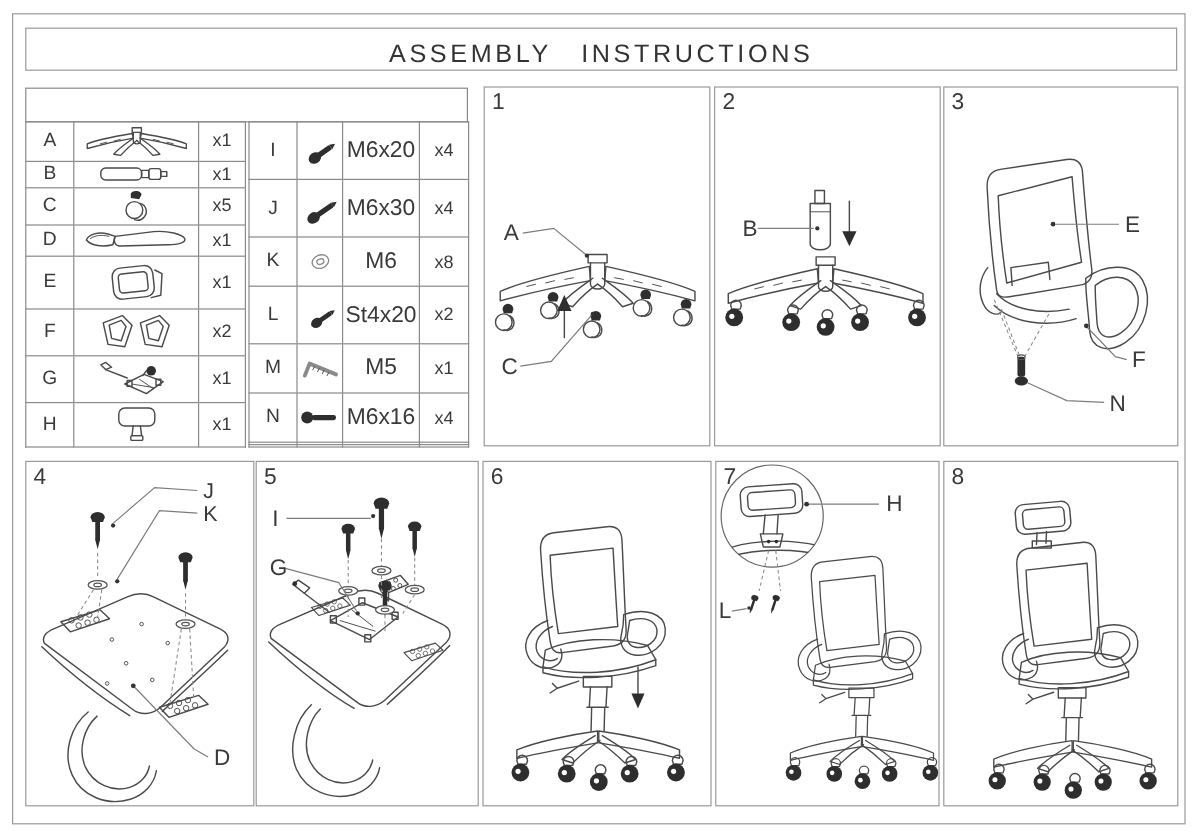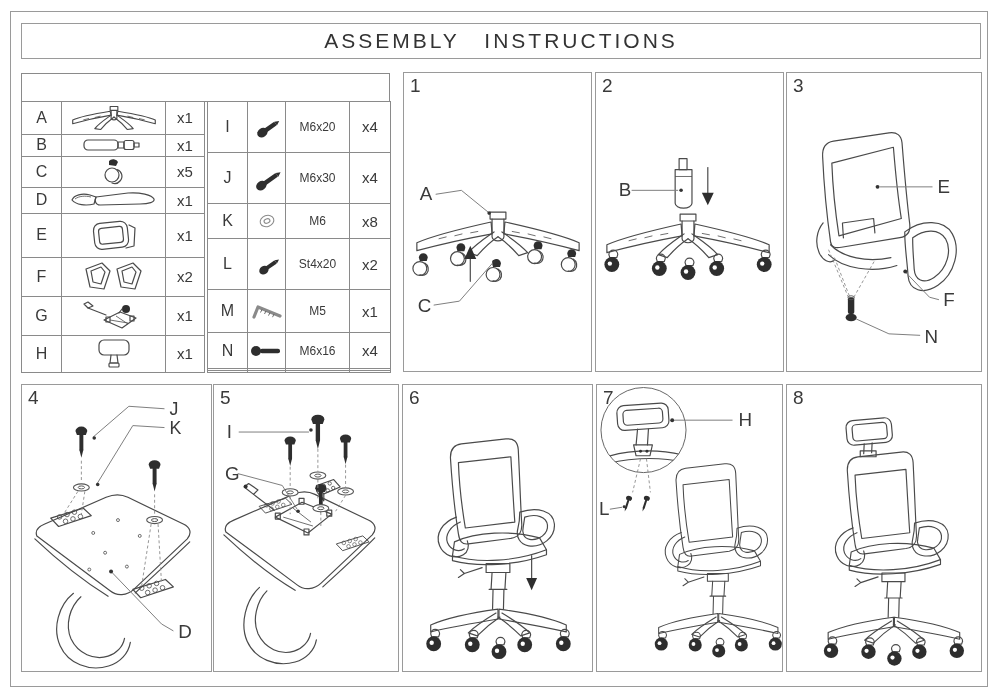--- a/index.html
+++ b/index.html
@@ -1,29 +1,29 @@
 <!DOCTYPE html>
 <html><head>
 <meta charset="utf-8">
 <style>
   * { margin:0; padding:0; box-sizing:border-box; }
   html,body { width:1000px; height:697px; background:#fff; font-family:"Liberation Sans",sans-serif; }
   .stage { position:relative; width:1000px; height:697px; background:#fff; overflow:hidden; }
   .abs { position:absolute; }
   .page-border { left:10px; top:11px; width:978px; height:676px; border:1px solid #9a9a9a; }
   .title-box { left:21px; top:23px; width:960px; height:36px; border:1px solid #9a9a9a;
-               display:flex; align-items:center; justify-content:center; }
+               display:flex; align-items:flex-end; justify-content:center; }
   .title-text { font-size:21px; letter-spacing:3px; word-spacing:16px; color:#333; }
   .band { left:21px; top:73px; width:369px; height:29px; border:1px solid #8a8a8a; }
   table.parts { position:absolute; border-collapse:collapse; table-layout:fixed; }
   table.parts td { border:1px solid #8a8a8a; text-align:center; vertical-align:middle;
                    color:#3a3a3a; overflow:hidden; padding:0; }
   td.letter { font-size:16px; }
   td.qty { font-size:15px; }
-  td.spec { font-size:12px; }
+  td.spec { font-size:19px; }
   td.icn svg { display:block; margin:0 auto; }
   .panel { position:absolute; border:1px solid #9a9a9a; background:#fff; }
   .step-num { position:absolute; top:2px; left:6px; font-size:19px; color:#3a3a3a; z-index:2; }
   svg.fig { position:absolute; left:0; top:0; width:100%; height:100%; }
   .art  { stroke:#4a4a4a; fill:none; stroke-width:1.2; stroke-linejoin:round; stroke-linecap:round; }
   .thin { stroke:#4a4a4a; fill:none; stroke-width:0.8; }
   .dark { fill:#2e2e2e; stroke:none; }
   .ldr  { stroke:#7d7d7d; fill:none; stroke-width:1; }
   .dash { stroke:#8a8a8a; fill:none; stroke-width:0.9; stroke-dasharray:3 2.5; }
   .lbl  { font-family:"Liberation Sans",sans-serif; font-size:18px; fill:#3a3a3a; }

